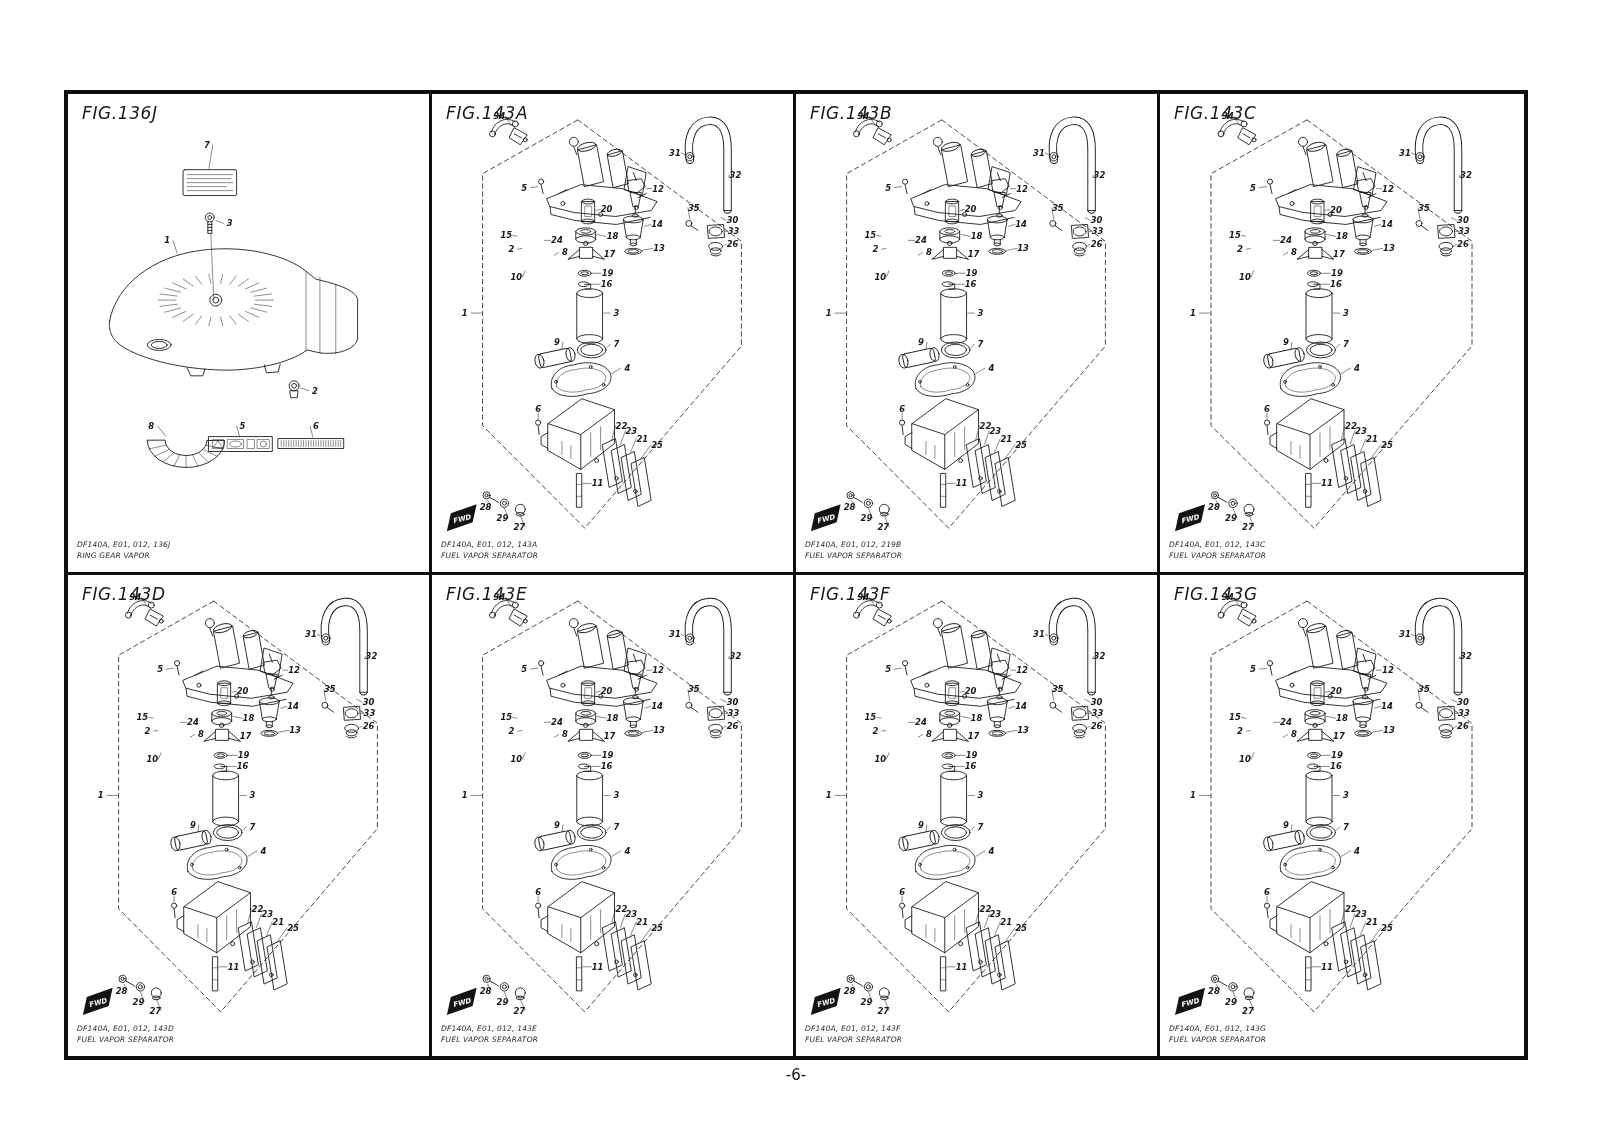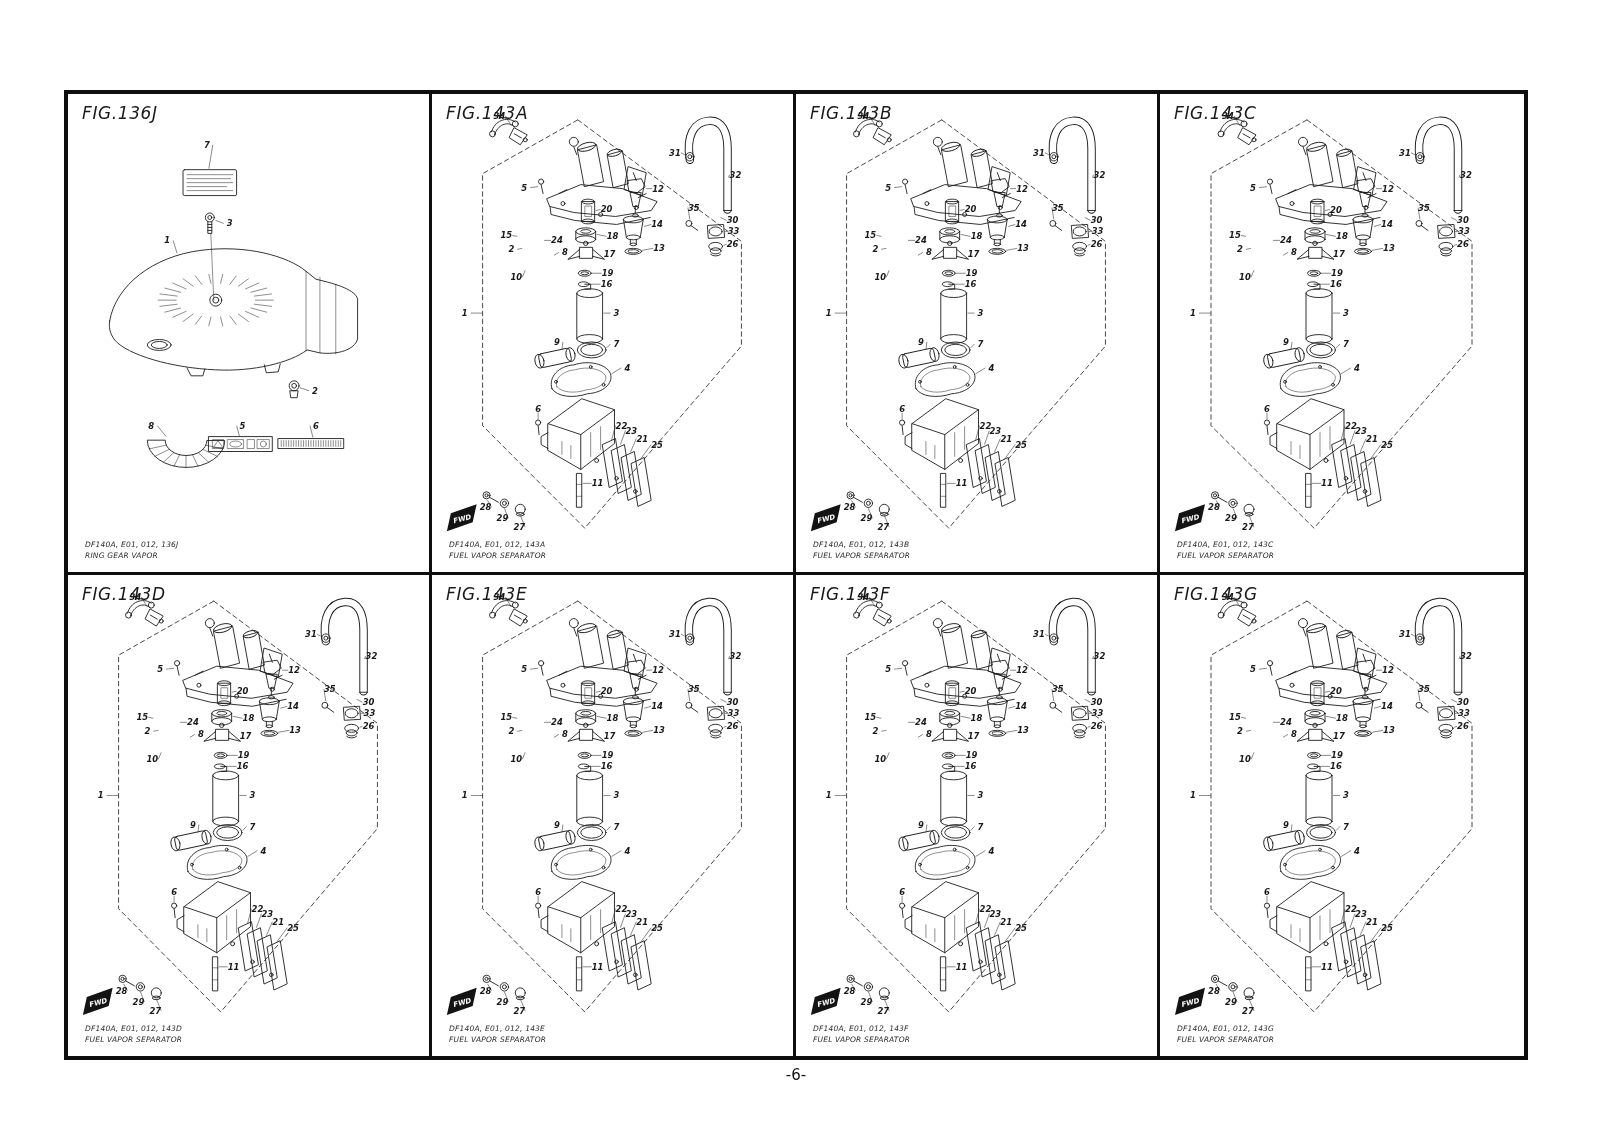--- a/index.html
+++ b/index.html
@@ -7,21 +7,21 @@
         font-family:"DejaVu Sans","Liberation Sans",sans-serif;color:#161616;}
   .sheet{position:absolute;left:64px;top:90px;width:1464px;height:970px;
          border:4px solid #0e0e0e;box-sizing:border-box;background:#be185d;
          display:grid;grid-template-columns:repeat(4,1fr);grid-template-rows:repeat(2,1fr);}
   .panel{position:relative;border-right:3px solid #0e0e0e;border-bottom:3px solid #0e0e0e;
          overflow:hidden;background:#fff;}
   .panel:nth-child(4n){border-right:none;}
   .panel:nth-child(n+5){border-bottom:none;}
   .panel-title{position:absolute;left:14px;top:9px;font-style:italic;font-size:17px;
                letter-spacing:.6px;color:#1a1a1a;z-index:3;}
-  .panel-caption{position:absolute;left:17px;bottom:10px;font-style:italic;font-size:7.5px;
+  .panel-caption{position:absolute;left:9px;bottom:10px;font-style:italic;font-size:7.5px;
                  line-height:1.55;color:#2a2a2a;letter-spacing:.2px;z-index:3;}
   svg.diagram{position:absolute;inset:0;width:100%;height:100%;z-index:1;}
   .page-number{position:absolute;top:1066px;left:64px;width:1464px;text-align:center;
                font-size:15px;color:#111;font-family:"DejaVu Sans","Liberation Sans",sans-serif;}
   
   .ink{stroke:#1c1c1c;fill:none;stroke-width:.9;stroke-linecap:round;stroke-linejoin:round;}
   .thin{stroke-width:.5;}
   .dash{stroke-dasharray:4.5 3.5;stroke-width:.8;}
   .fill-ink{fill:#131313;stroke:none;}
   .tube-out{stroke:#1c1c1c;stroke-width:8.5;fill:none;}
@@ -455,21 +455,21 @@
             <text x="167" y="394" class="callout" text-anchor="middle">11</text>
             <line x1="60" y1="415" x2="56" y2="408" class="leader"></line>
             <text x="54" y="418" class="callout" text-anchor="middle">28</text>
             <line x1="77" y1="426" x2="73" y2="416" class="leader"></line>
             <text x="71" y="429" class="callout" text-anchor="middle">29</text>
             <line x1="94" y1="435" x2="89" y2="423" class="leader"></line>
             <text x="88" y="438" class="callout" text-anchor="middle">27</text>
           </g>
       </svg>
       <div class="panel-caption">
-        <div>DF140A, E01, 012, 143B</div>
+        <div>DF140A, E01, 012, 219B</div>
         <div>FUEL VAPOR SEPARATOR</div>
       </div>
     </section>
 
     <section class="panel">
       <div class="panel-title">FIG.143C</div>
       <svg class="diagram" viewBox="0 0 364 480" preserveAspectRatio="none">
         <use href="#sep-diagram"></use>
           <g class="callout-layer">
             <line x1="74" y1="22" x2="80" y2="32" class="leader"></line>

